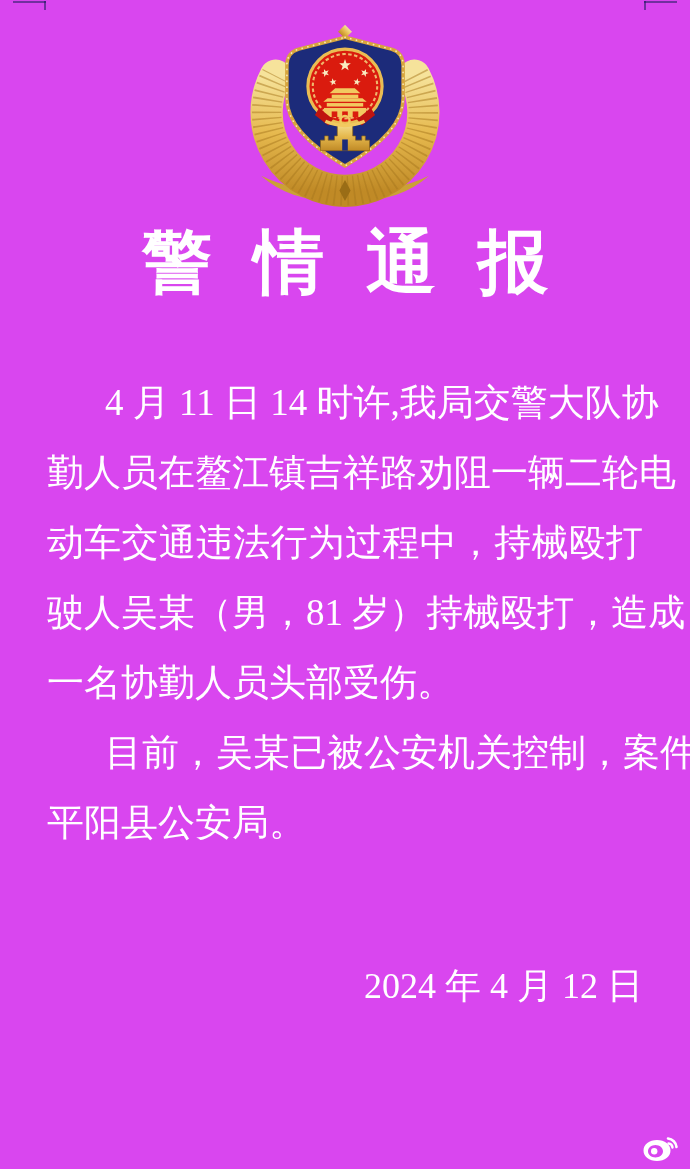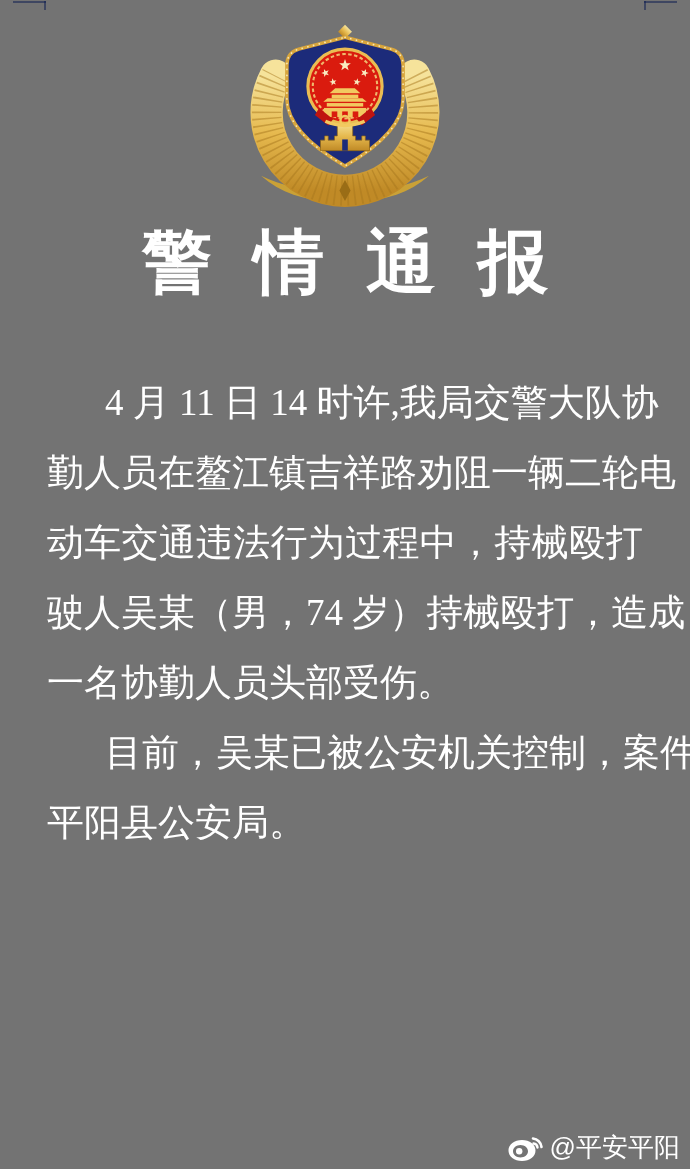--- a/index.html
+++ b/index.html
@@ -1,19 +1,19 @@
 <!DOCTYPE html>
 <html><head>
 <meta charset="utf-8">
 <style>
   html,body{margin:0;padding:0;}
   .poster{
     position:relative;
     width:690px;height:1169px;
-    background:#737373;
+    background:#d946ef;
     overflow:hidden;
     font-family:"Liberation Serif","DejaVu Serif",serif;
     color:#ffffff;
   }
   .crop-mark{position:absolute;background:rgba(10,25,80,0.5);}
   .tl-h{left:13px;top:1px;width:33px;height:2px;}
   .tl-v{left:44px;top:1px;width:2px;height:9px;}
   .tr-h{right:13px;top:1px;width:33px;height:2px;}
   .tr-v{right:44px;top:1px;width:2px;height:9px;}
 
@@ -126,35 +126,35 @@
       </g>
     </svg>
   </div>
 
   <h1 class="title">警情通报</h1>
 
   <div class="body-text">
     <div class="body-line indent">4 月 11 日 14 时许,我局交警大队协</div>
     <div class="body-line">勤人员在鳌江镇吉祥路劝阻一辆二轮电</div>
     <div class="body-line">动车交通违法行为过程中，持械殴打</div>
-    <div class="body-line">驶人吴某（男，74 岁）持械殴打，造成</div>
+    <div class="body-line">驶人吴某（男，81 岁）持械殴打，造成</div>
     <div class="body-line pend">一名协勤人员头部受伤。</div>
     <div class="body-line indent">目前，吴某已被公安机关控制，案件</div>
     <div class="body-line pend">平阳县公安局。</div>
   </div>
 
   <div class="sig">
+    <div>2024 年 4 月 12 日</div>
   </div>
 
   <div class="watermark">
     <span>
       <svg width="38" height="32" viewBox="0 0 38 32" xmlns="http://www.w3.org/2000/svg" aria-hidden="true">
         <path d="M15,9 C7.3,9 1.5,13.6 1.5,19.5 C1.5,25.4 7.3,30 15,30 C22.7,30 28.5,25.4 28.5,19.5 C28.5,13.6 22.7,9 15,9 Z
                  M13.5,26.5 C9.4,26.5 6,23.7 6,20.3 C6,16.9 9.4,14.1 13.5,14.1 C17.6,14.1 21,16.9 21,20.3 C21,23.7 17.6,26.5 13.5,26.5 Z" fill="#ffffff"></path>
         <circle cx="12.2" cy="20.3" r="3.2" fill="#ffffff"></circle>
         <path d="M26,7.5 A9.5,9.5 0 0 1 34.5,16" fill="none" stroke="#ffffff" stroke-width="2.6" stroke-linecap="round"></path>
         <path d="M26.5,12.5 A4.5,4.5 0 0 1 30.5,16.5" fill="none" stroke="#ffffff" stroke-width="2.4" stroke-linecap="round"></path>
       </svg>
     </span>
-    <span>@平安平阳</span>
   </div>
 
 </div>
 
 </body></html>

